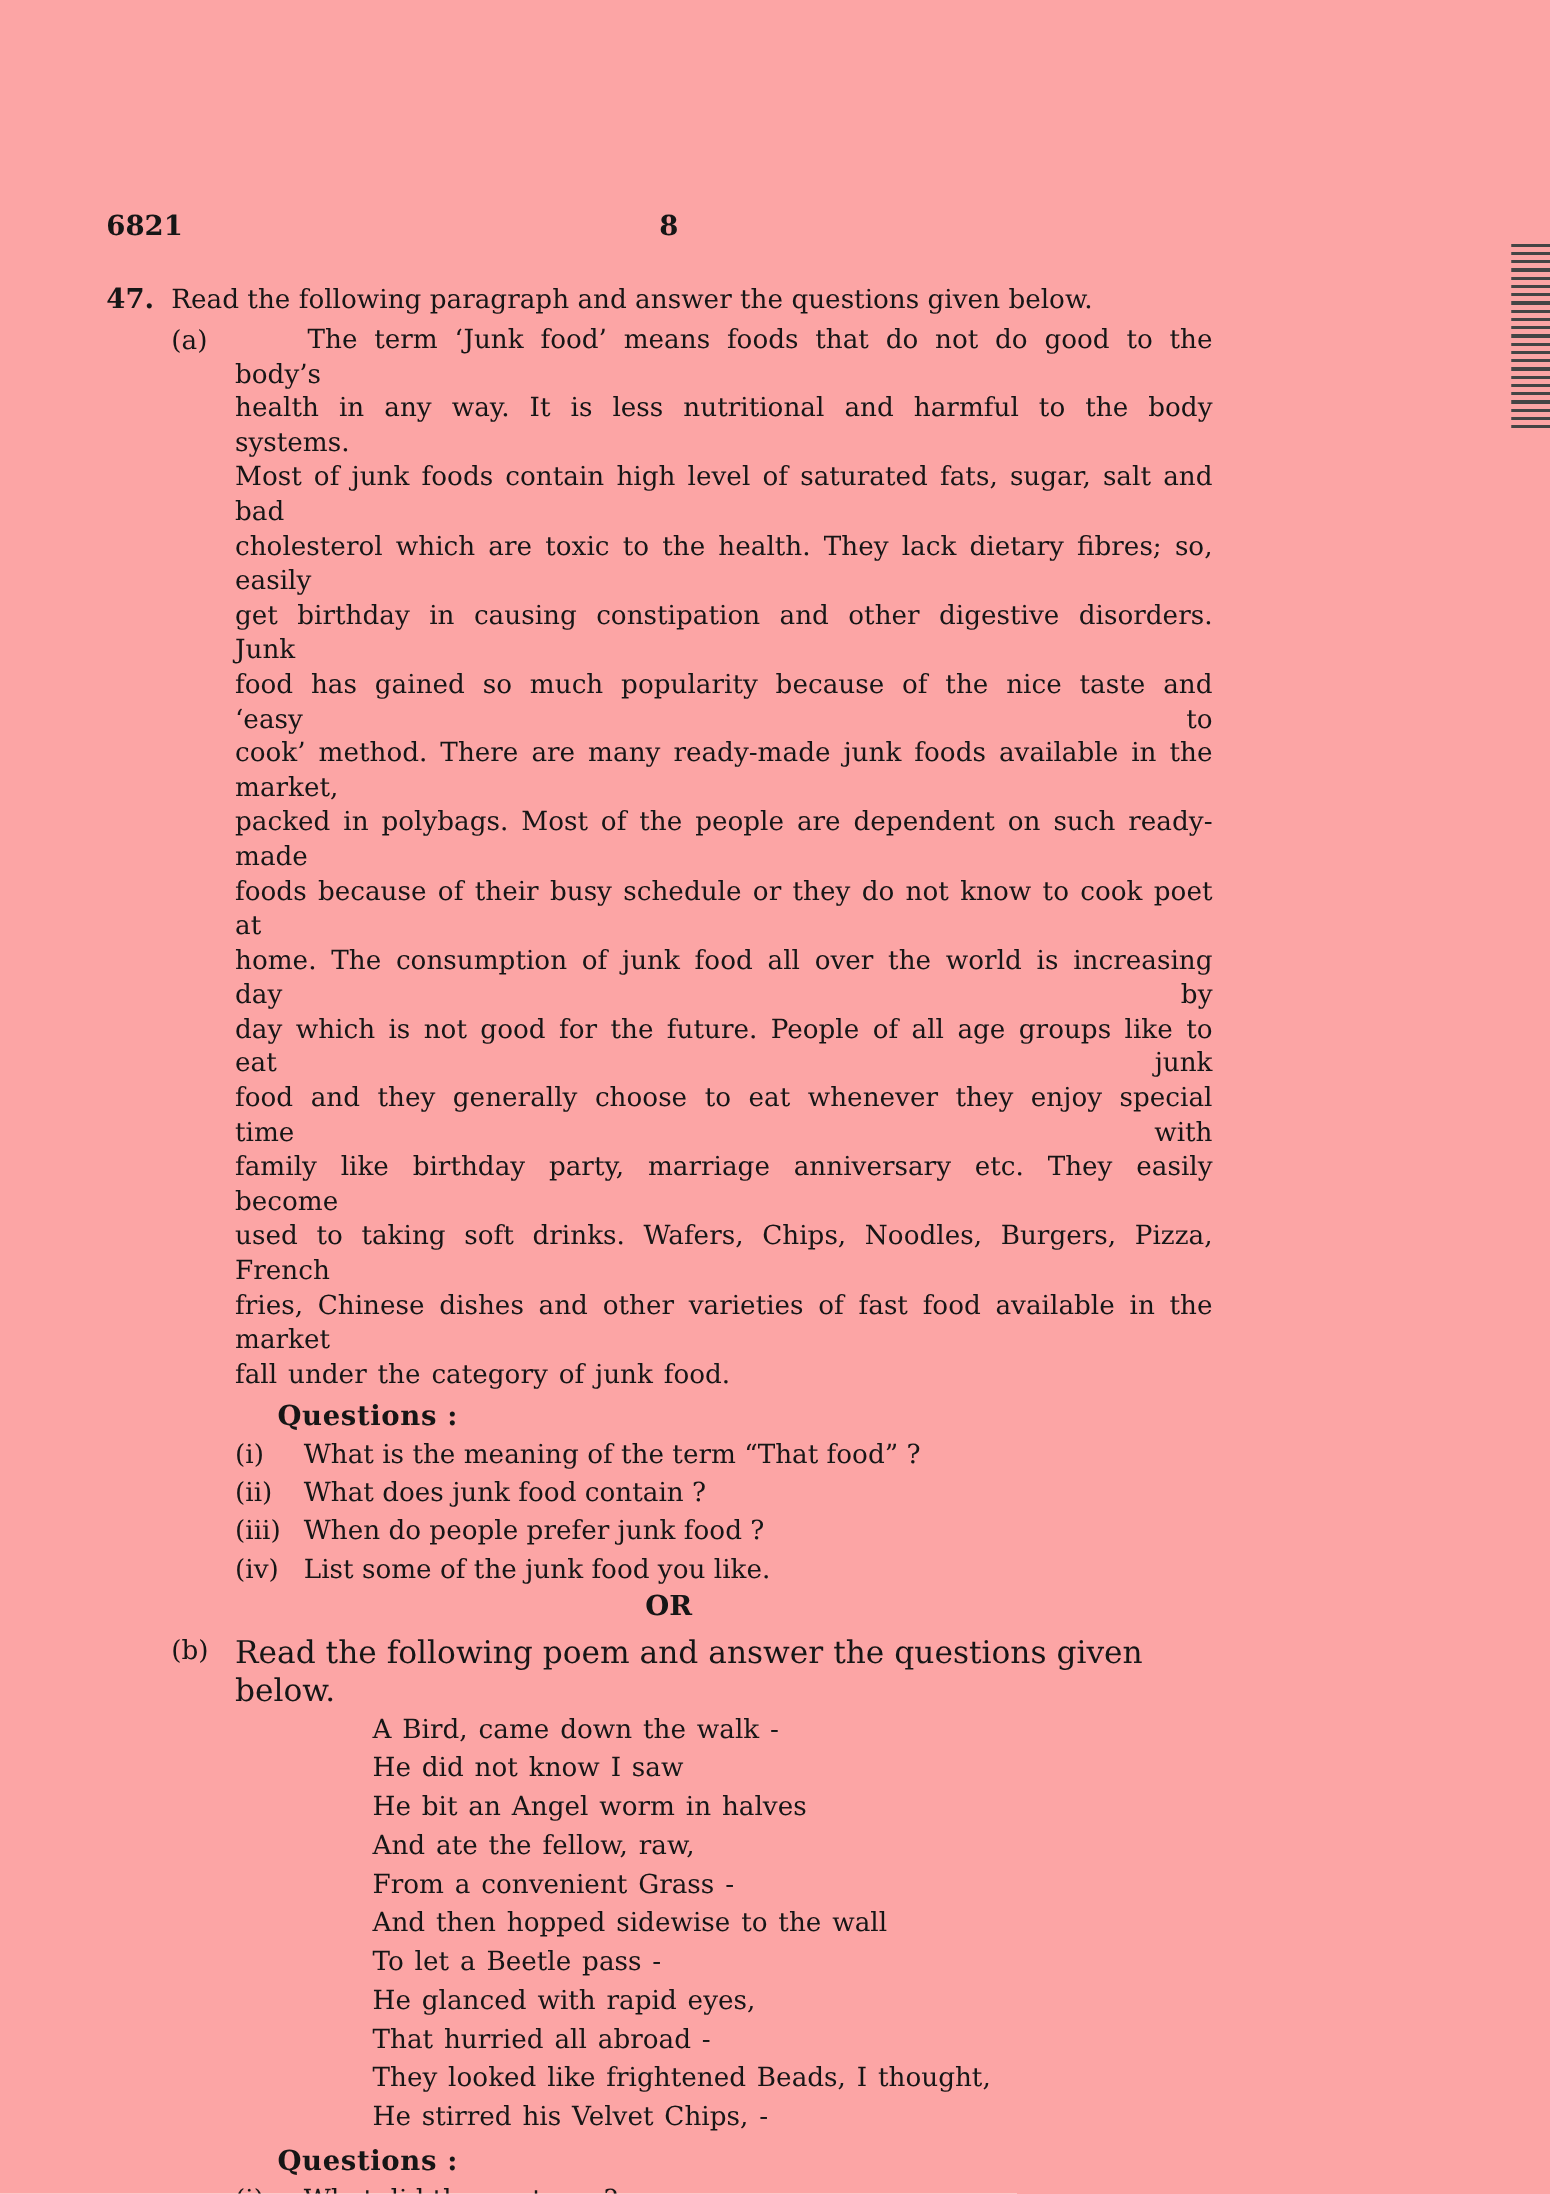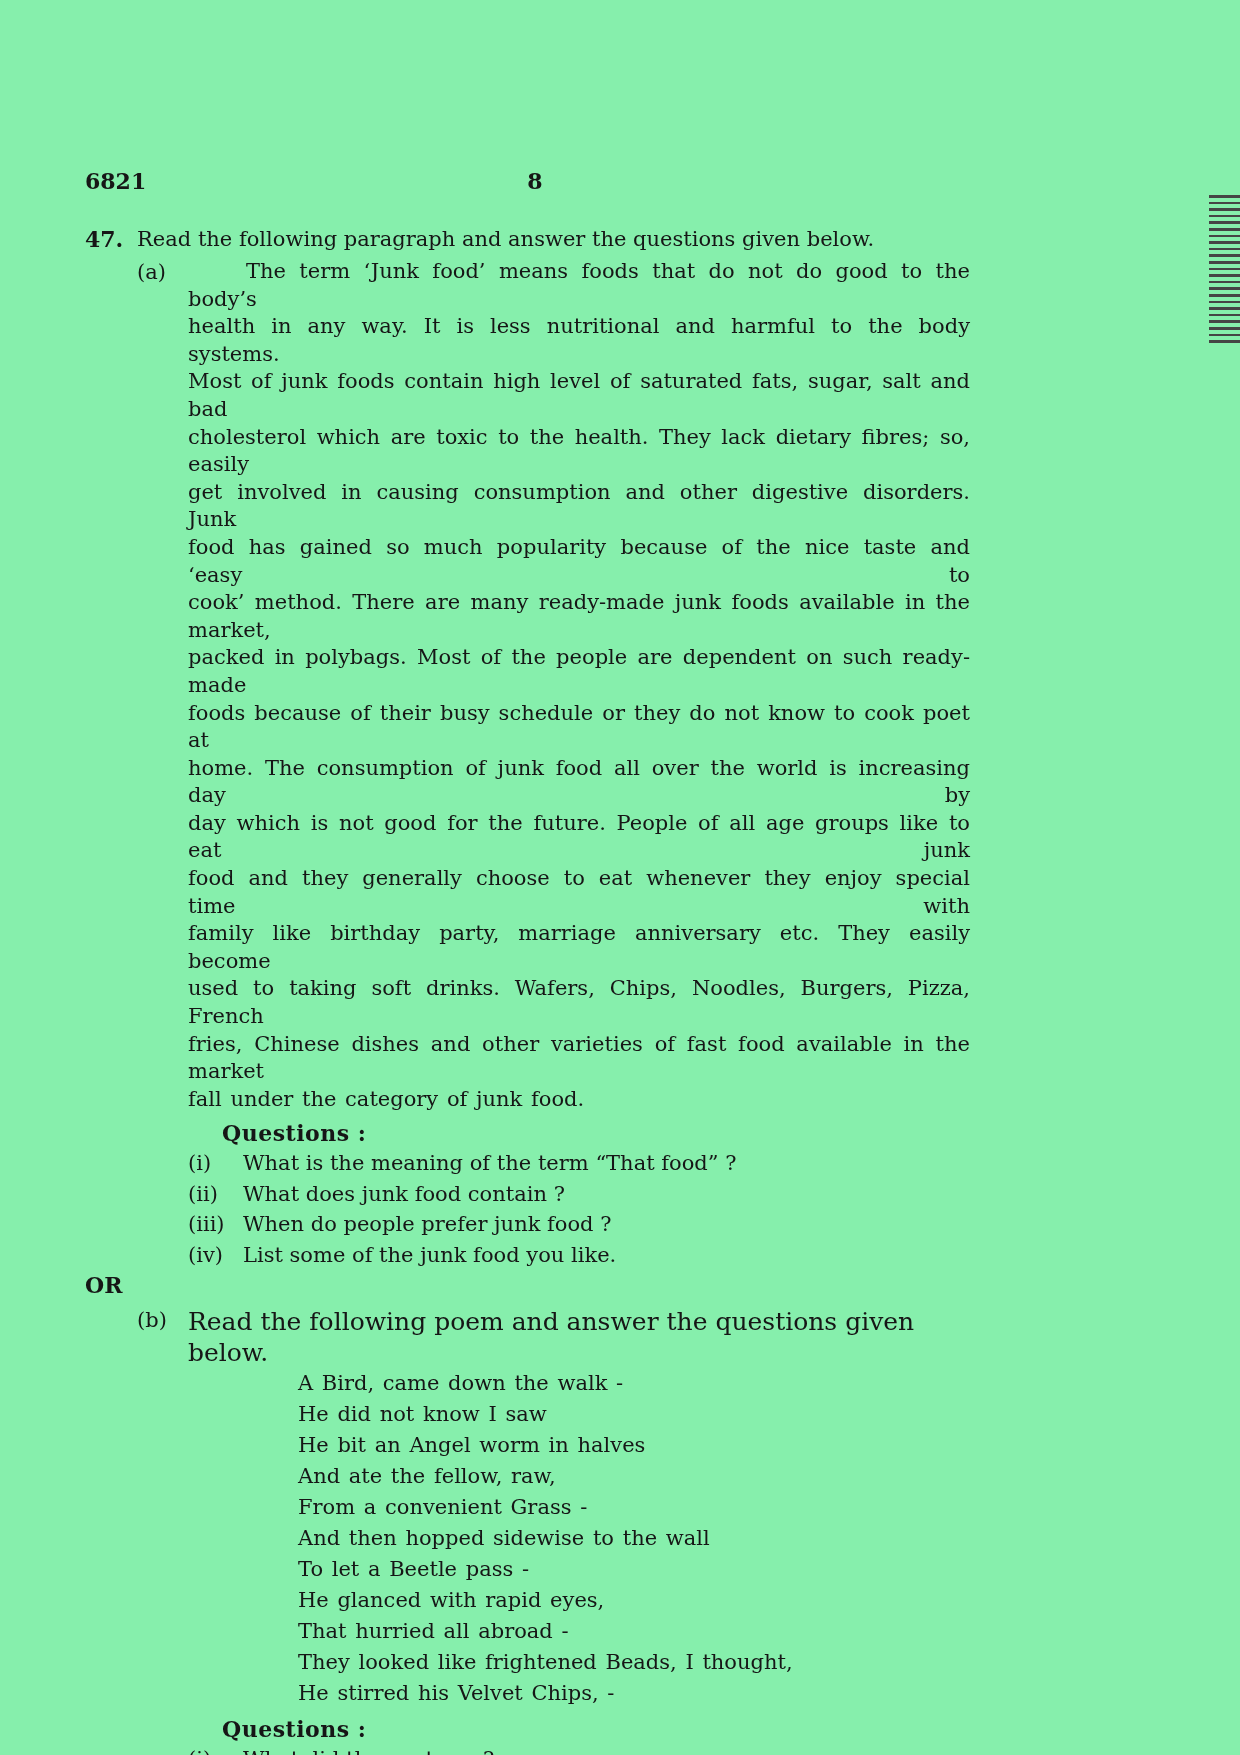--- a/index.html
+++ b/index.html
@@ -1,20 +1,20 @@
 <!DOCTYPE html>
 <html><head>
 <meta charset="utf-8">
 <style>
   html, body { margin: 0; padding: 0; background: #ffffff; }
   .page {
     position: relative;
     width: 1240px;
     height: 1755px;
-    background: #86efac;
+    background: #fca5a5;
     color: #161616;
     font-family: "DejaVu Serif", "Liberation Serif", serif;
     overflow: hidden;
   }
   .binding-marks {
     position: absolute;
     top: 195px;
     right: 0;
     width: 31px;
     height: 149px;
@@ -69,20 +69,21 @@
     font-size: 22px;
     line-height: 30px;
     letter-spacing: 0.5px;
     margin-left: 34px;
   }
   .q-item { display: flex; font-size: 21px; line-height: 30.4px; }
   .q-item-num { width: 55px; flex: 0 0 55px; }
   .q-item-text { flex: 1; }
 
   .or-sep {
+    text-align: center;
     font-weight: bold;
     font-size: 22px;
     line-height: 31px;
   }
 
   .part-intro { font-size: 25px; line-height: 31px; }
   .poem { margin-left: 110px; }
   .poem-line { font-size: 21px; line-height: 31px; word-spacing: 2px; }
 </style>
 </head>
@@ -109,21 +110,21 @@
         <div class="para">
 
             <div class="para-line">The term ‘Junk food’ means foods that do not do good to the body’s</div>
 
             <div class="para-line">health in any way.  It is less nutritional and harmful to the body systems.</div>
 
             <div class="para-line">Most of junk foods contain high level of saturated fats, sugar, salt and bad</div>
 
             <div class="para-line">cholesterol which are toxic to the health.  They lack dietary fibres; so, easily</div>
 
-            <div class="para-line">get involved in causing consumption and other digestive disorders.  Junk</div>
+            <div class="para-line">get birthday in causing constipation and other digestive disorders.  Junk</div>
 
             <div class="para-line">food has gained so much popularity because of the nice taste and ‘easy to</div>
 
             <div class="para-line">cook’ method.  There are many ready-made junk foods available in the market,</div>
 
             <div class="para-line">packed in polybags.  Most of the people are dependent on such ready-made</div>
 
             <div class="para-line">foods because of their busy schedule or they do not know to cook poet at</div>
 
             <div class="para-line">home.  The consumption of junk food all over the world is increasing day by</div>

